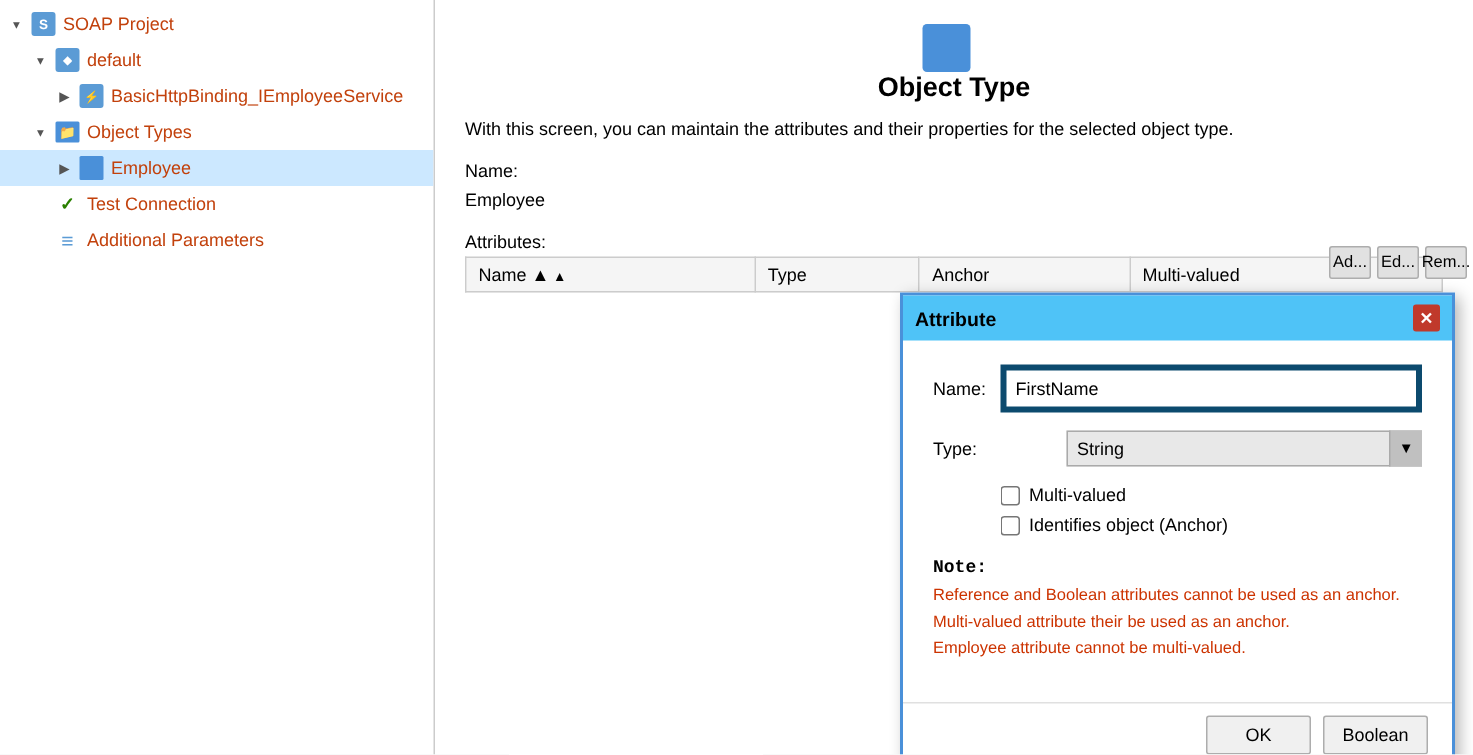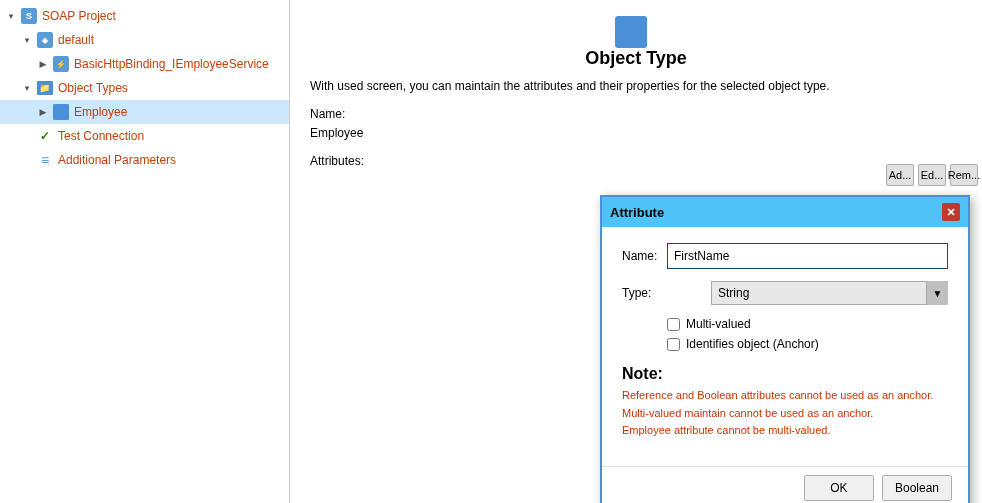--- a/index.html
+++ b/index.html
@@ -172,21 +172,21 @@
     }
     .dialog-field-label {
       width: 45px;
       font-size: 12px;
       color: #000;
       flex-shrink: 0;
     }
     .dialog-input {
       flex: 1;
       height: 24px;
-      border: 1px solid #0c4a6e;
+      border: 4px solid #0c4a6e;
       padding: 12px 6px;
       font-size: 12px;
       outline: none;
       background: #fff;
     }
     .dialog-select-wrapper {
       flex: 1;
       position: relative;
       height: 24px;
       padding-left: 44px;
@@ -236,24 +236,25 @@
     }
     .checkbox-label {
       font-size: 12px;
       color: #000;
     }
     .dialog-note {
       background: #fff;
       padding: 0 0 10px 0;
     }
     .note-title {
-      font-size: 16px;
+      font-size: 12px;
       color: #000;
       font-weight: 600;
       margin-bottom: 4px;
+      font-family: Liberation Mono, monospace;
     }
     .note-text {
       font-size: 11px;
       color: #cc3300;
       line-height: 1.6;
     }
     .dialog-footer {
       display: flex;
       justify-content: flex-end;
       gap: 8px;
@@ -331,25 +332,37 @@
       </span>
       <span class="tree-label">Additional Parameters</span>
     </div>
   </div>
 
 <div class="main">
   <div class="object-type-header">
     <div class="object-type-icon"></div>
     <span class="object-type-title">Object Type</span>
   </div>
-  <div class="description">With used screen, you can maintain the attributes and their properties for the selected object type.</div>
+  <div class="description">With this screen, you can maintain the attributes and their properties for the selected object type.</div>
   <div class="field-label">Name:</div>
   <div class="field-value">Employee</div>
   <div class="attributes-section">
     <div class="field-label">Attributes:</div>
+    <table class="attributes-table">
+      <thead>
+        <tr>
+          <th class="sorted">Name ▲</th>
+          <th>Type</th>
+          <th>Anchor</th>
+          <th>Multi-valued</th>
+        </tr>
+      </thead>
+      <tbody id="attr-tbody">
+      </tbody>
+    </table>
   </div>
 
   <div class="action-buttons">
     <button class="action-btn">Ad...</button>
     <button class="action-btn">Ed...</button>
     <button class="action-btn">Rem...</button>
   </div>
 
   <div class="dialog">
     <div class="dialog-titlebar">
@@ -380,21 +393,21 @@
         </div>
         <div class="checkbox-row">
           <input type="checkbox" class="checkbox-input" style="">
           <span class="checkbox-label">Identifies object (Anchor)</span>
         </div>
       </div>
       <div class="dialog-note">
         <div class="note-title">Note:</div>
         <div class="note-text" id="note-lines">
             <div>Reference and Boolean attributes cannot be used as an anchor.</div>
-            <div>Multi-valued maintain cannot be used as an anchor.</div>
+            <div>Multi-valued attribute their be used as an anchor.</div>
             <div>Employee attribute cannot be multi-valued.</div>
           </div>
       </div>
     </div>
     <div class="dialog-footer">
       <button class="dialog-btn ok">OK</button>
       <button class="dialog-btn cancel">Boolean</button>
     </div>
   </div>
 </div>

